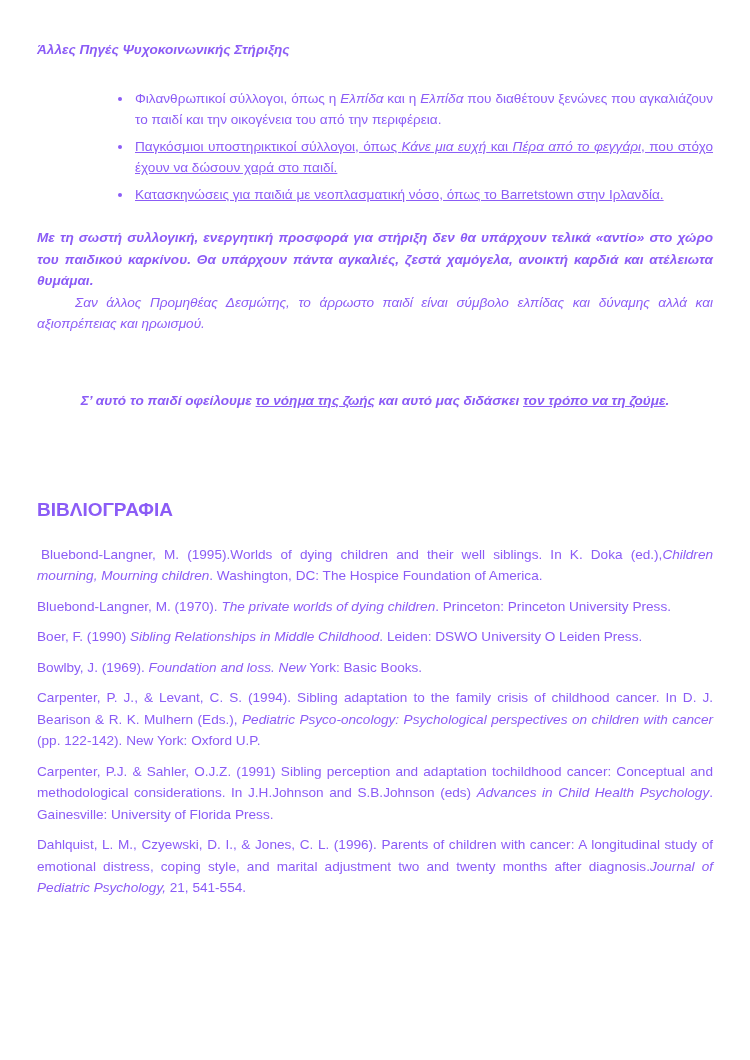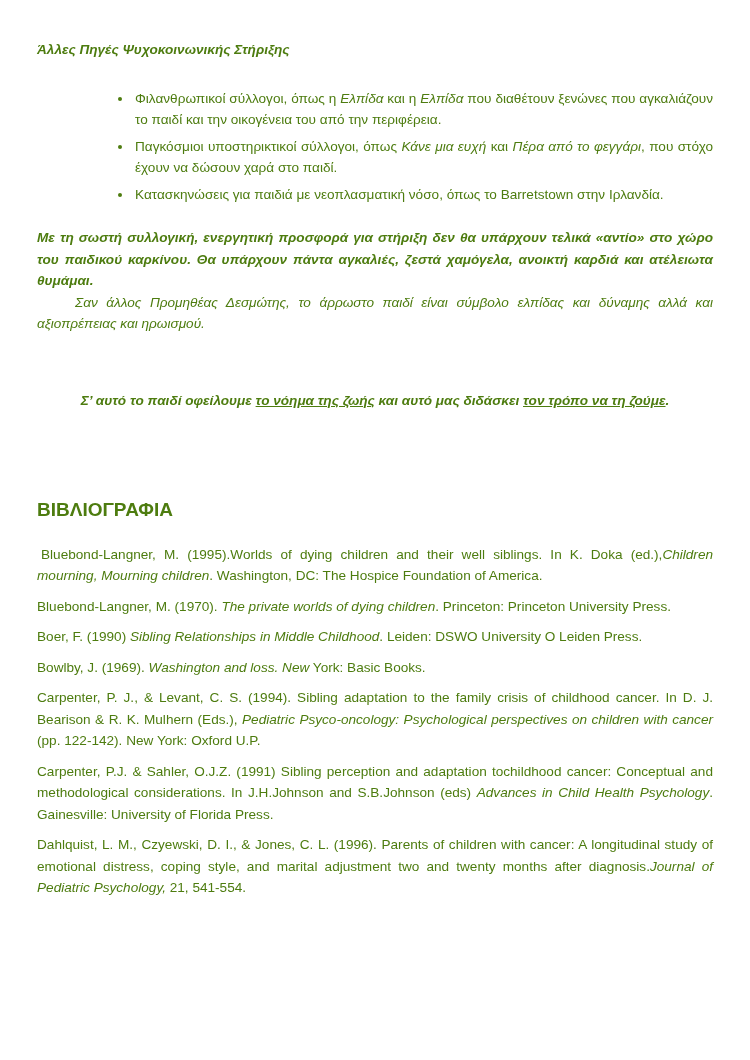--- a/index.html
+++ b/index.html
@@ -8,21 +8,21 @@
     padding: 0;
     background: #ffffff;
   }
   .page {
     position: relative;
     width: 750px;
     height: 1060px;
     box-sizing: border-box;
     padding: 39px 37px 0 37px;
     background: #ffffff;
-    color: #4d7c0f;
+    color: #8b5cf6;
     font-family: "Liberation Sans", sans-serif;
     font-size: 13.6px;
     line-height: 21.5px;
     overflow: hidden;
   }
   .title {
     font-size: 13.6px;
     font-weight: bold;
     font-style: italic;
     margin: 0 0 27px 0;
@@ -31,20 +31,21 @@
     margin: 0;
     padding: 0 0 0 96px;
     list-style: disc outside;
   }
   ul.bullets li {
     text-align: justify;
     padding-left: 2px;
   }
   ul.bullets li + li {
     margin-top: 5px;
+    text-decoration: underline;
   }
   p { margin: 0; }
   .i  { font-style: italic; }
   .emphasis {
     font-weight: bold;
     font-style: italic;
     text-align: justify;
     margin-top: 22px;
   }
   .quote {
@@ -89,19 +90,19 @@
   <p class="quote">Σαν άλλος Προμηθέας Δεσμώτης, το άρρωστο παιδί είναι σύμβολο ελπίδας και δύναμης αλλά και αξιοπρέπειας και ηρωισμού.</p>
 
   <p class="closing"><span>Σ’ αυτό το παιδί οφείλουμε </span><span class="u">το νόημα της ζωής</span><span> και αυτό μας διδάσκει </span><span class="u">τον τρόπο να τη ζούμε</span><span>.</span></p>
 
   <h2 class="biblio-heading">ΒΙΒΛΙΟΓΡΑΦΙΑ</h2>
 
   <div class="refs">
     <p class="ref sp"><span>Bluebond-Langner, M. (1995).Worlds of dying children and their well siblings. In K. Doka (ed.),</span><span class="i">Children mourning, Mourning children</span><span>. Washington, DC: The Hospice Foundation of America.</span></p>
     <p class="ref"><span>Bluebond-Langner, M. (1970). </span><span class="i">The private worlds of dying children</span><span>. Princeton: Princeton University Press.</span></p>
     <p class="ref"><span>Boer, F. (1990) </span><span class="i">Sibling Relationships in Middle Childhood</span><span>. Leiden: DSWO University O Leiden Press.</span></p>
-    <p class="ref"><span>Bowlby, J. (1969). </span><span class="i">Washington and loss. New</span><span> York: Basic Books.</span></p>
+    <p class="ref"><span>Bowlby, J. (1969). </span><span class="i">Foundation and loss. New</span><span> York: Basic Books.</span></p>
     <p class="ref"><span>Carpenter, P. J., &amp; Levant, C. S. (1994). Sibling adaptation to the family crisis of childhood cancer. In D. J. Bearison &amp; R. K. Mulhern (Eds.), </span><span class="i">Pediatric Psyco-oncology: Psychological perspectives on children with cancer</span><span> (pp. 122-142). New York: Oxford U.P.</span></p>
     <p class="ref"><span>Carpenter, P.J. &amp; Sahler, O.J.Z. (1991) Sibling perception and adaptation tochildhood cancer: Conceptual and methodological considerations. In J.H.Johnson and S.B.Johnson (eds) </span><span class="i">Advances in Child Health Psychology</span><span>. Gainesville: University of Florida Press.</span></p>
     <p class="ref"><span>Dahlquist, L. M., Czyewski, D. I., &amp; Jones, C. L. (1996). Parents of children with cancer: A longitudinal study of emotional distress, coping style, and marital adjustment two and twenty months after diagnosis.</span><span class="i">Journal of Pediatric Psychology,</span><span> 21, 541-554.</span></p>
   </div>
 
 </div>
 
 </body></html>

